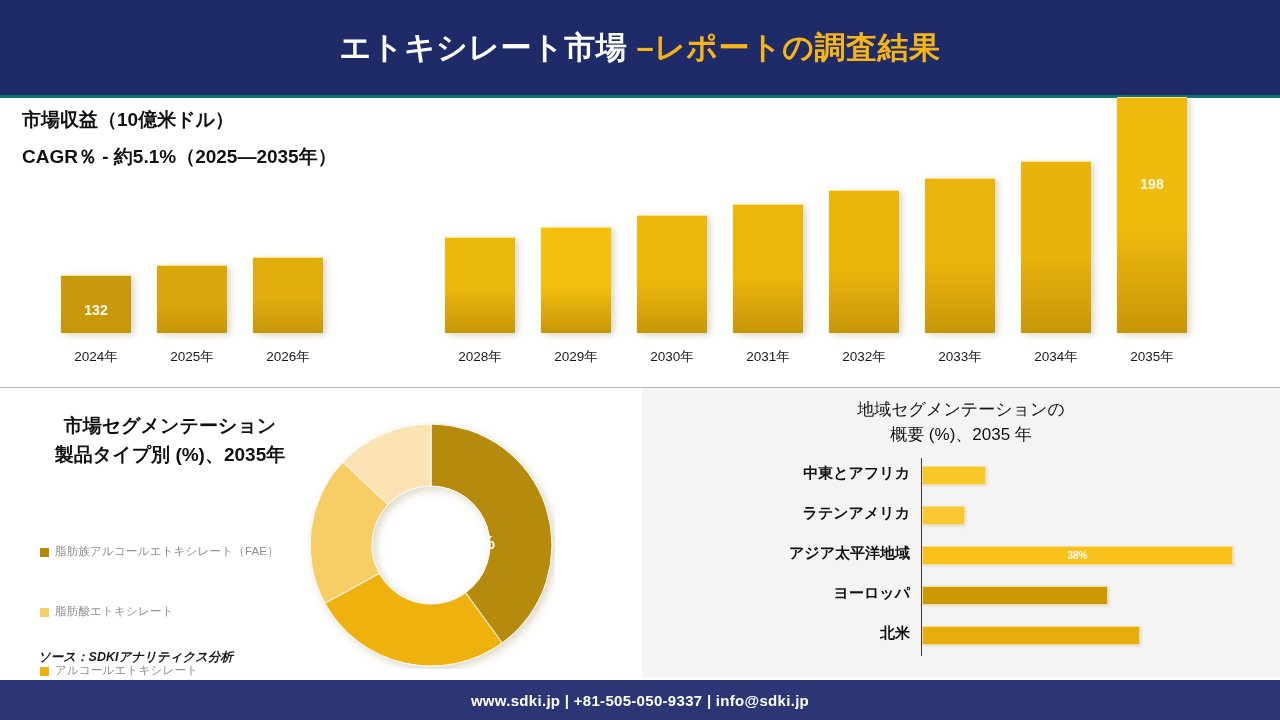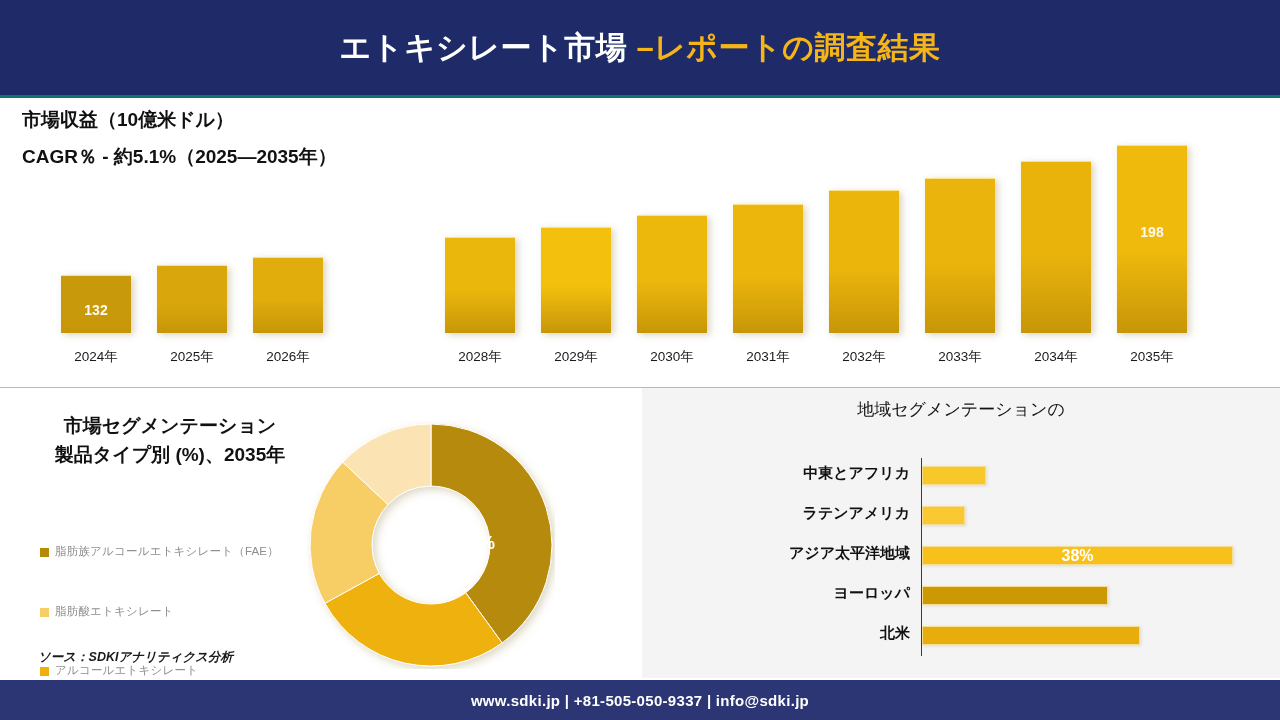--- a/index.html
+++ b/index.html
@@ -236,21 +236,21 @@
     height: 19px;
     border: 1px solid #f6dd95;
     box-sizing: border-box;
     box-shadow: 1px 1px 3px rgba(120,100,30,0.18);
   }
   .region-bar-value {
     position: absolute;
     top: 10px;
     height: 19px;
     line-height: 19px;
-    font-size: 16px;
+    font-size: 10px;
     font-weight: bold;
     color: #ffffff;
     text-align: center;
   }
 
   
   .footer {
     position: absolute;
     left: 0;
     bottom: 0;
@@ -321,21 +321,21 @@
       </div>
       <div class="bar-col" style="left: 912px;">
         <div class="bar-shape" style="height: 155px; background: linear-gradient(rgb(234, 180, 12) 0%, rgb(234, 180, 12) 55%, rgb(199, 150, 8) 100%);"></div>
         <div class="bar-label">2033年</div>
       </div>
       <div class="bar-col" style="left: 1008px;">
         <div class="bar-shape" style="height: 172px; background: linear-gradient(rgb(233, 179, 12) 0%, rgb(233, 179, 12) 55%, rgb(199, 150, 8) 100%);"></div>
         <div class="bar-label">2034年</div>
       </div>
       <div class="bar-col" style="left: 1104px;">
-        <div class="bar-shape" style="height: 188px; background: linear-gradient(rgb(240, 186, 13) 0%, rgb(240, 186, 13) 55%, rgb(199, 150, 8) 100%);">
+        <div class="bar-shape" style="height: 236px; background: linear-gradient(rgb(240, 186, 13) 0%, rgb(240, 186, 13) 55%, rgb(199, 150, 8) 100%);">
           <div class="bar-value" style="top: 78px;">198</div>
         </div>
         <div class="bar-label">2035年</div>
       </div>
     </div>
 </div>
 
 <div class="bottom-section">
 
   <div class="panel-left">
@@ -379,20 +379,21 @@
       </svg>
       <div class="donut-label">40%</div>
     </div>
 
     <div class="source-line">ソース：SDKIアナリティクス分析</div>
   </div>
 
   <div class="panel-right">
     <div class="region-title">
       <div>地域セグメンテーションの</div>
+      <div>概要 (%)、2035 年</div>
     </div>
     <div class="region-chart">
       <div class="region-axis"></div>
       <div id="region-rows">
           <div class="region-row" style="top: 0px;">
             <div class="region-name">中東とアフリカ</div>
             <div class="region-bar" style="width: 64px; background: rgb(248, 199, 40);"></div>
           </div>
           <div class="region-row" style="top: 40px; padding-left: 44px;">
             <div class="region-name">ラテンアメリカ</div>

